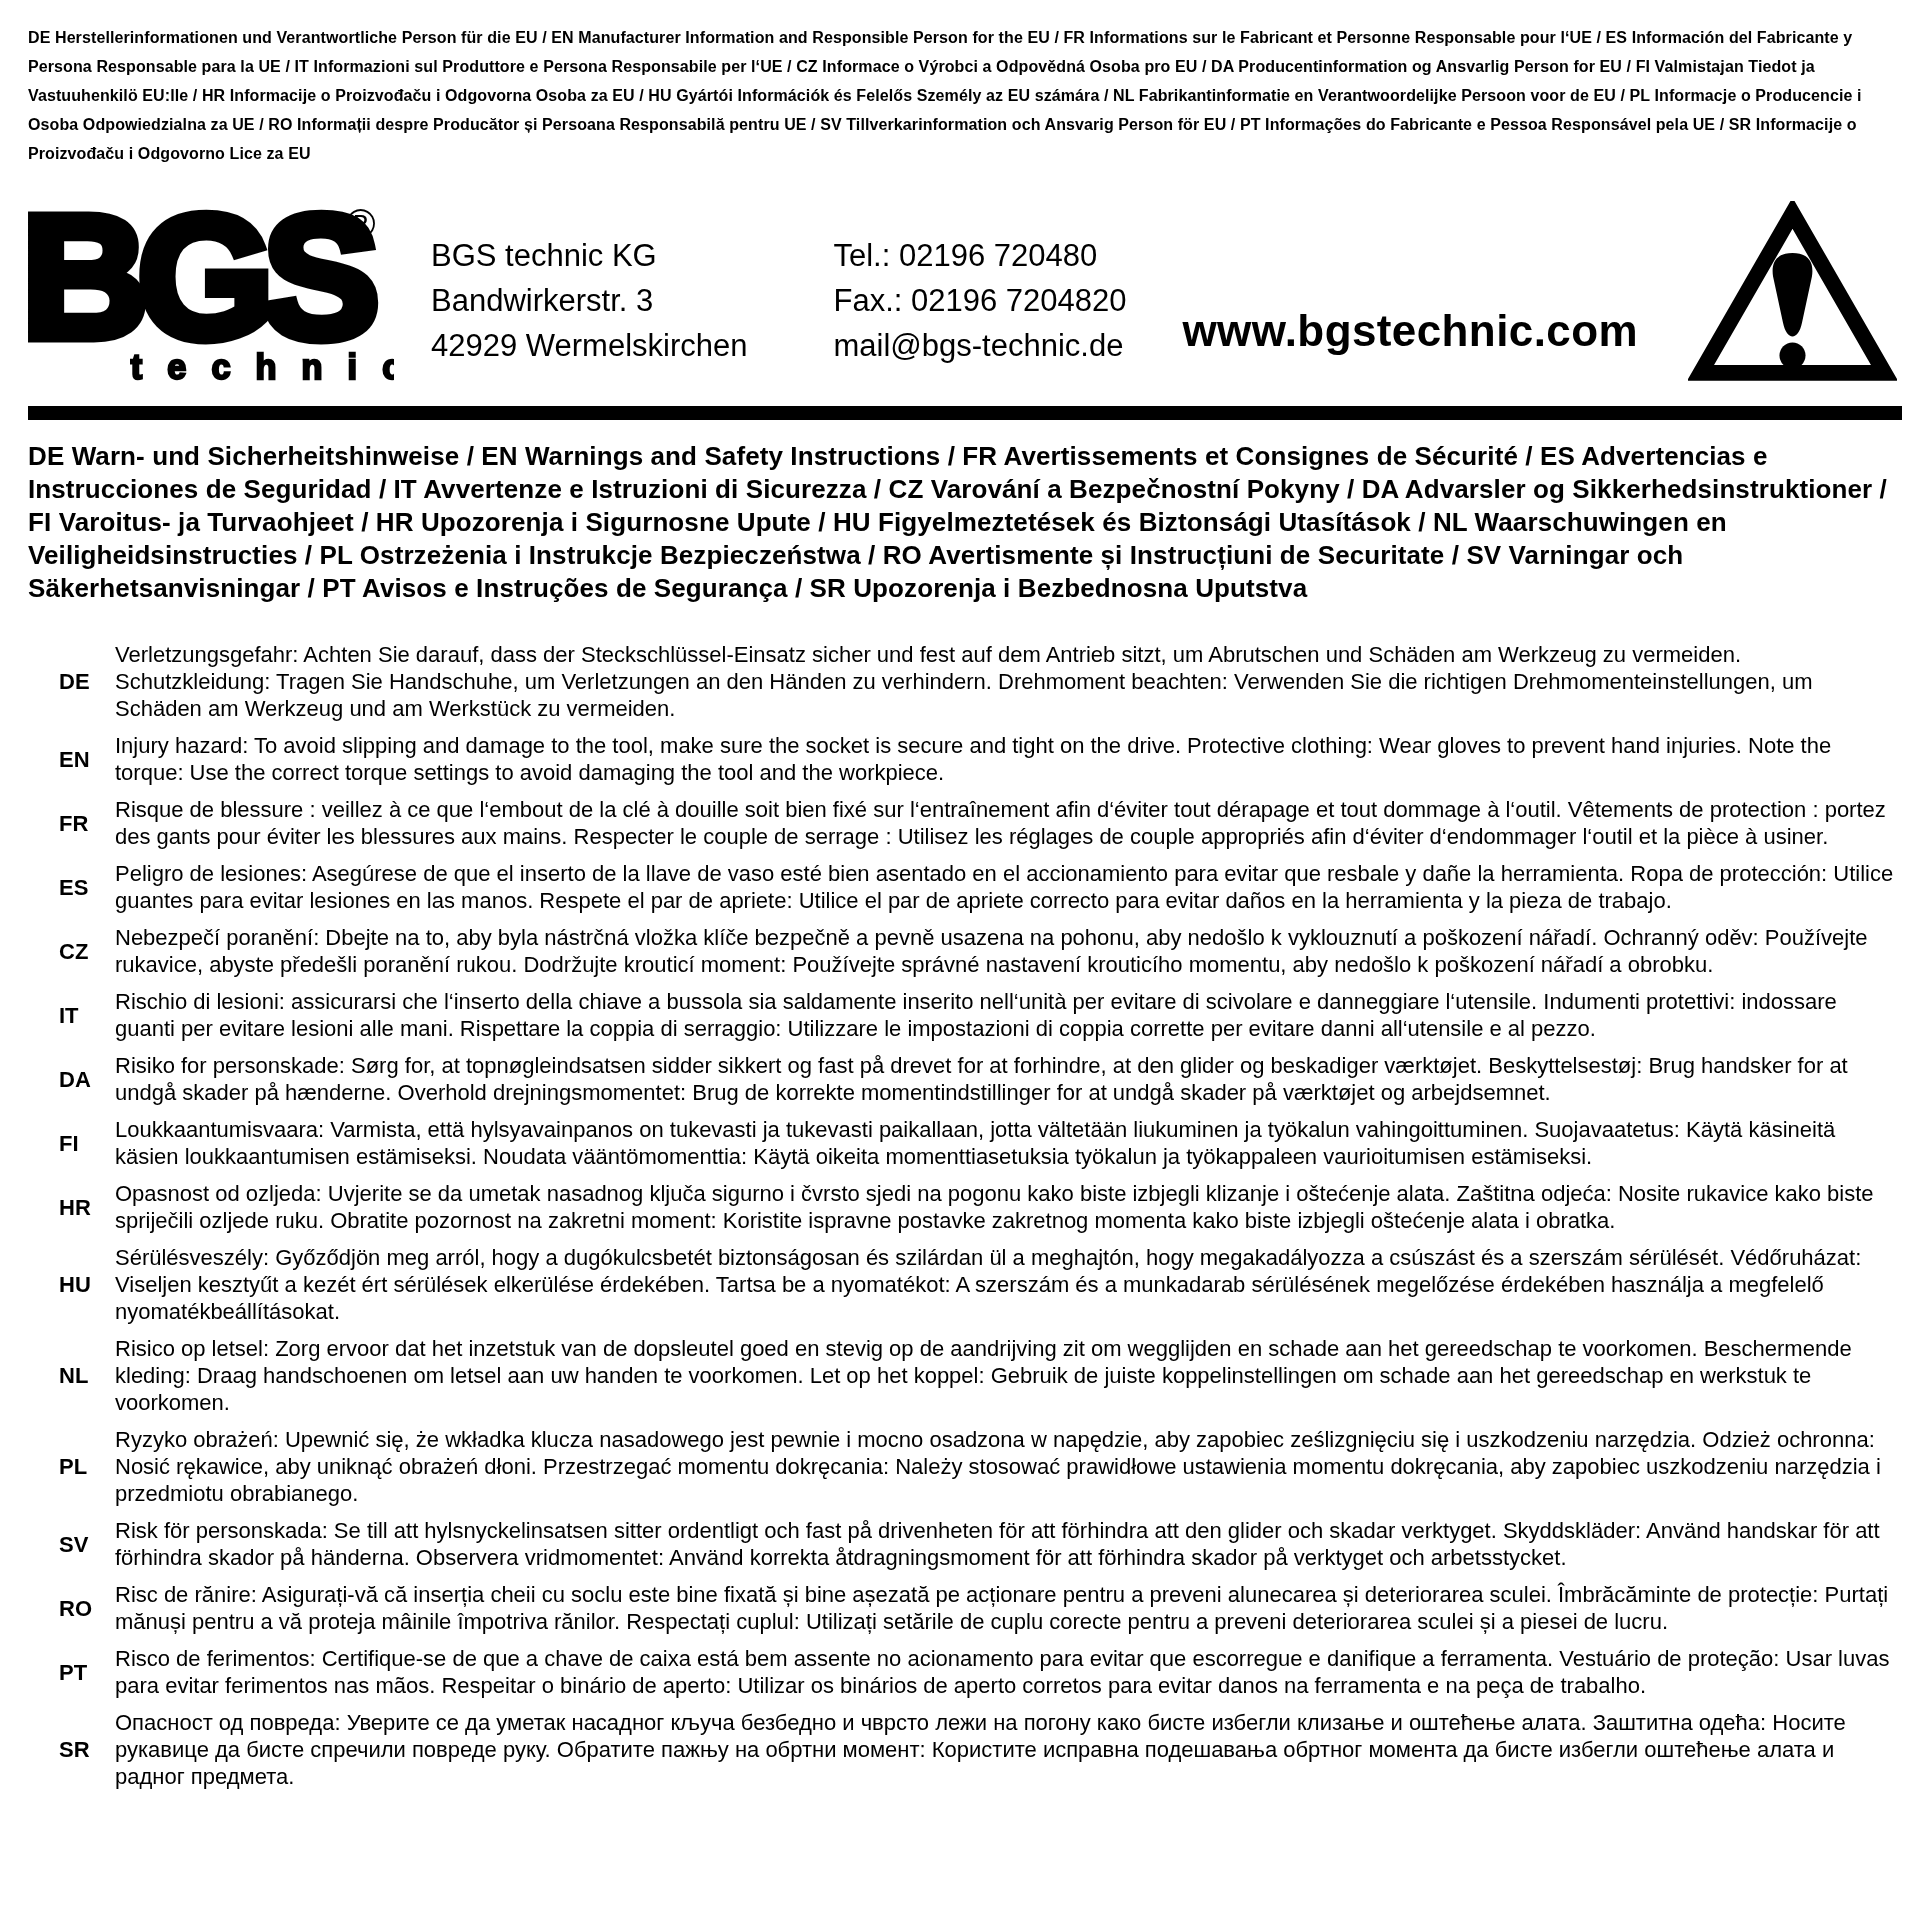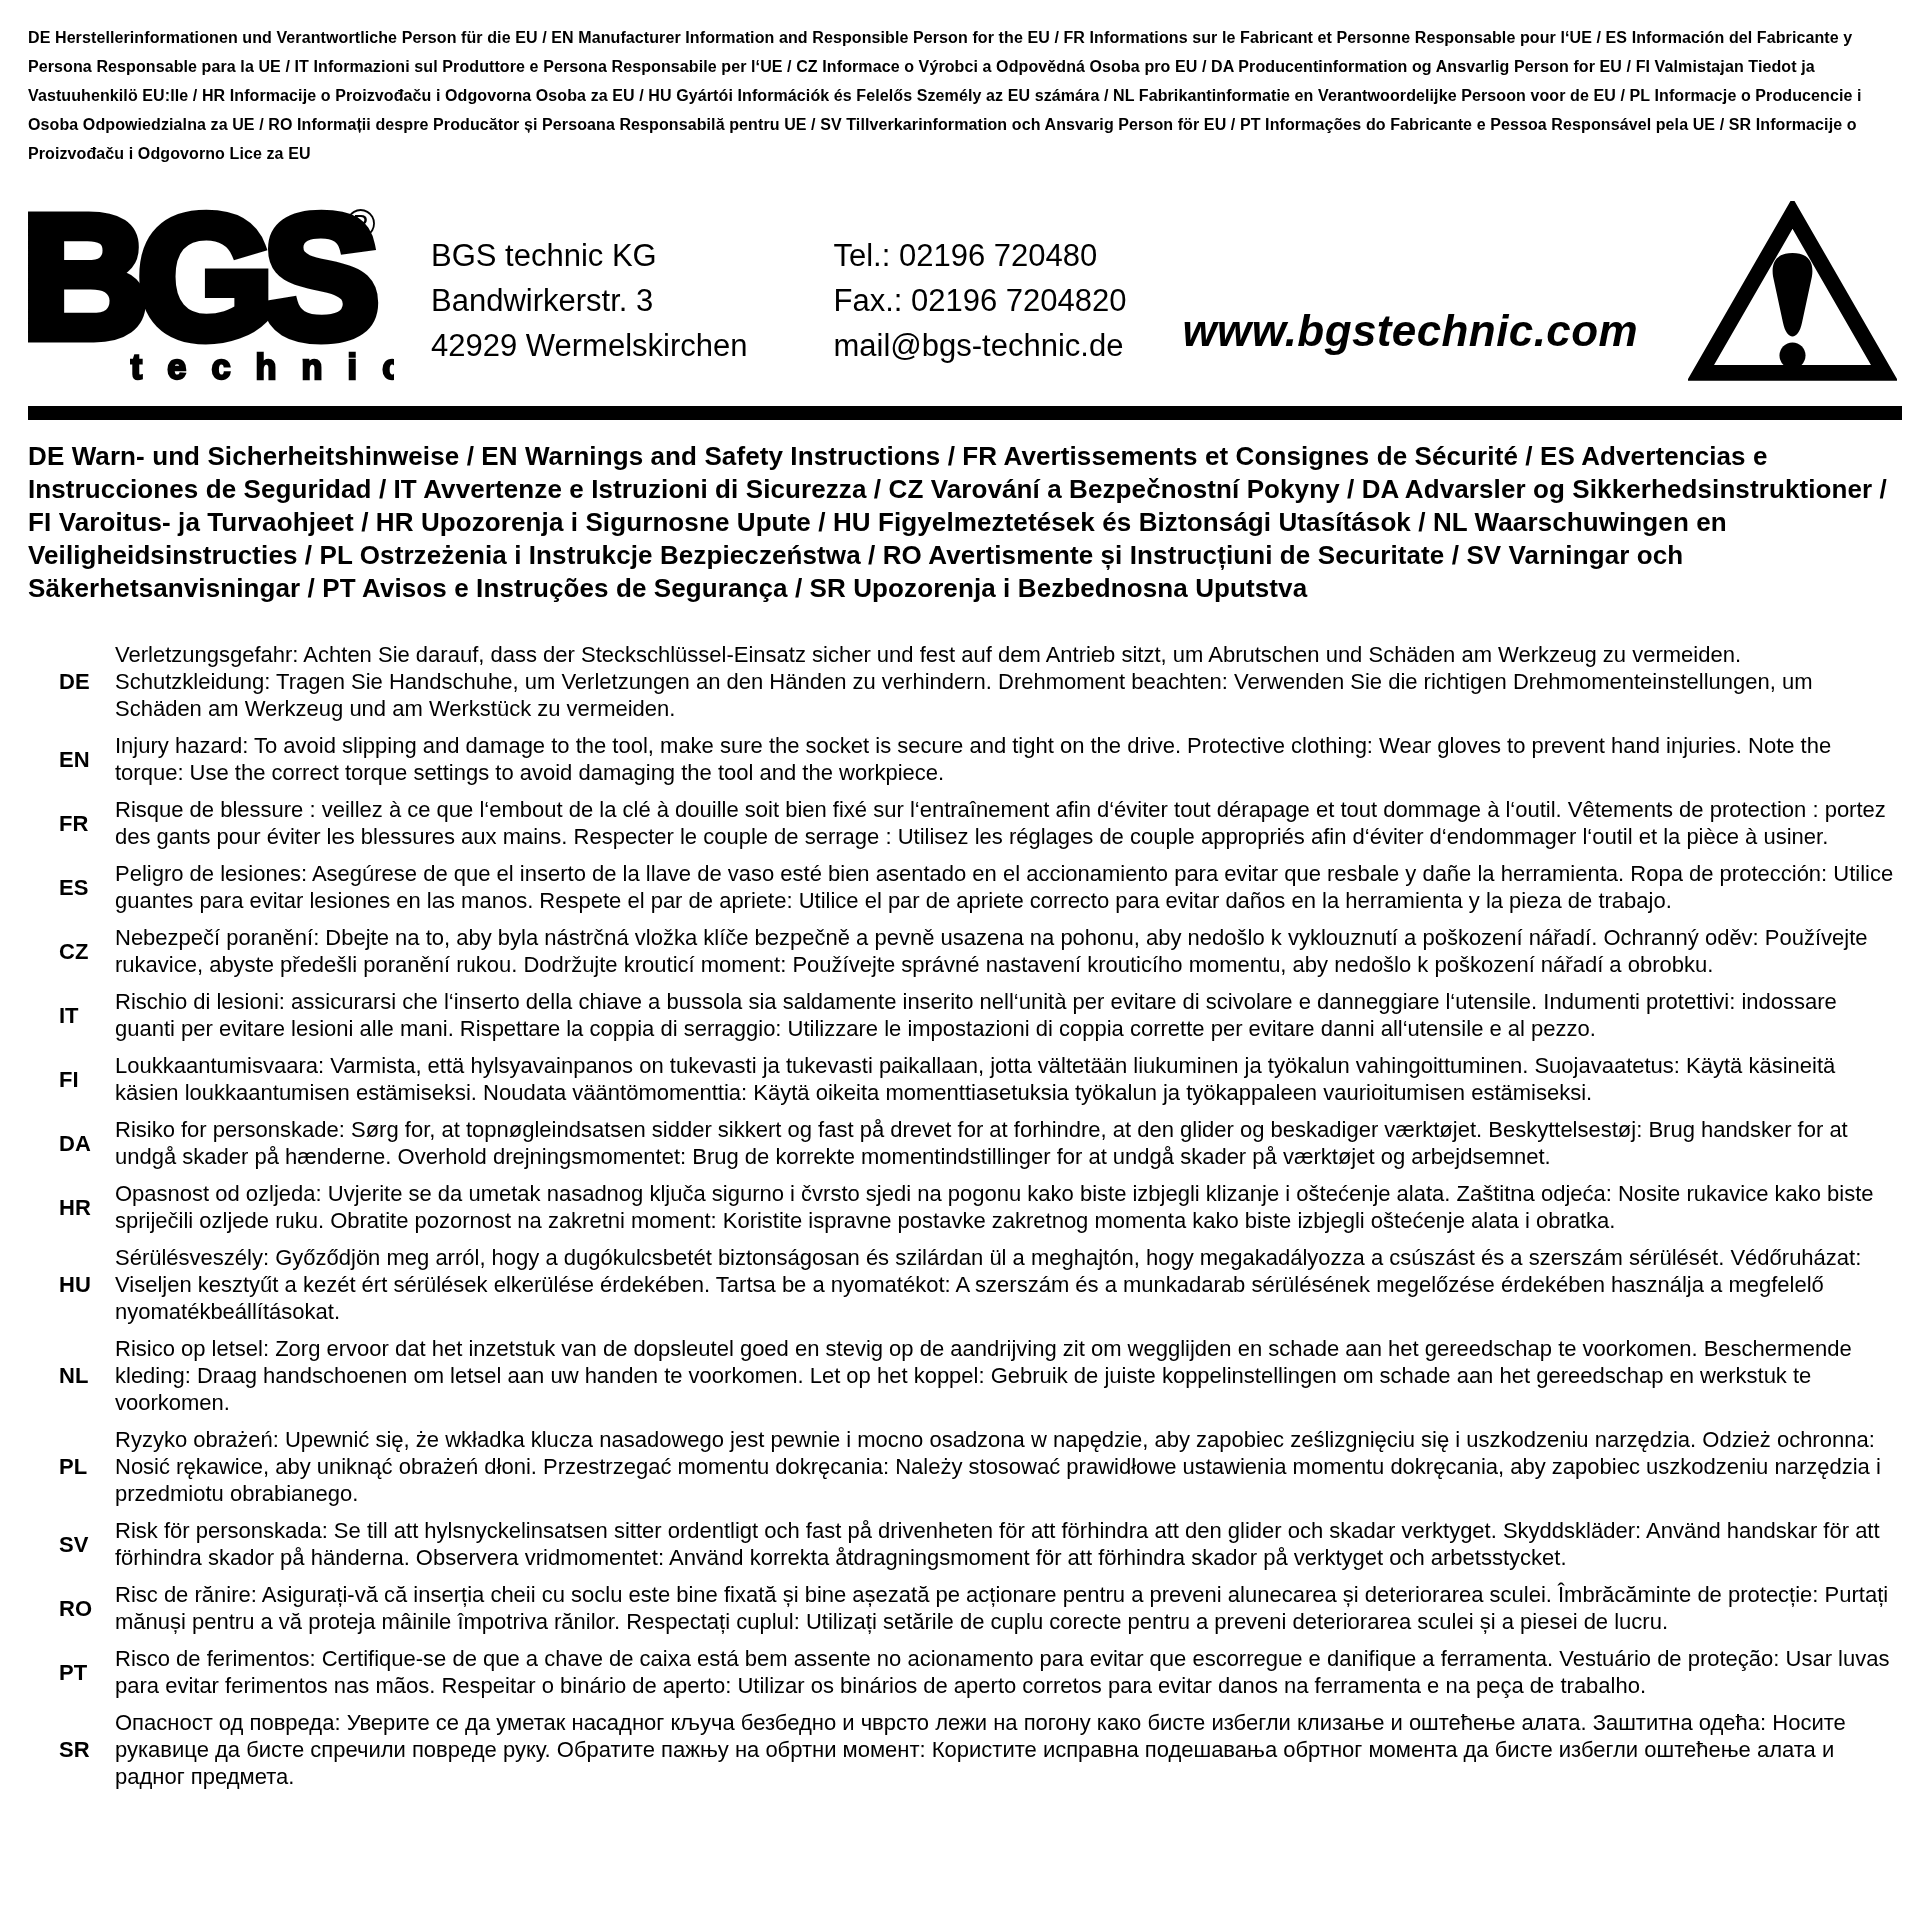--- a/index.html
+++ b/index.html
@@ -34,21 +34,20 @@
   .address { margin-left: 37px; }
   .contact { margin-left: 86px; }
   .website {
     font-size: 44px;
     font-weight: 700;
     margin-left: 56px;
     align-self: flex-end;
     margin-bottom: 33px;
     letter-spacing: 0.4px;
     white-space: nowrap;
-    font-style: italic;
   }
   .warning-wrap { margin-left: auto; padding-right: 4.7px; }
 
   .divider { height: 14px; background: #000; margin-top: 17px; }
 
   .header-warnings {
     font-weight: 700;
     font-size: 26px;
     line-height: 33px;
     margin-top: 20px;
@@ -137,27 +136,27 @@
     <span class="code">CZ</span>
     <span class="text">Nebezpečí poranění: Dbejte na to, aby byla nástrčná vložka klíče bezpečně a pevně usazena na pohonu, aby nedošlo k vyklouznutí a poškození nářadí. Ochranný oděv: Používejte rukavice, abyste předešli poranění rukou. Dodržujte krouticí moment: Používejte správné nastavení krouticího momentu, aby nedošlo k poškození nářadí a obrobku.</span>
   </div>
 
   <div class="note">
     <span class="code">IT</span>
     <span class="text">Rischio di lesioni: assicurarsi che l‘inserto della chiave a bussola sia saldamente inserito nell‘unità per evitare di scivolare e danneggiare l‘utensile. Indumenti protettivi: indossare guanti per evitare lesioni alle mani. Rispettare la coppia di serraggio: Utilizzare le impostazioni di coppia corrette per evitare danni all‘utensile e al pezzo.</span>
   </div>
 
   <div class="note">
-    <span class="code">FI</span>
-    <span class="text">Loukkaantumisvaara: Varmista, että hylsyavainpanos on tukevasti ja tukevasti paikallaan, jotta vältetään liukuminen ja työkalun vahingoittuminen. Suojavaatetus: Käytä käsineitä käsien loukkaantumisen estämiseksi. Noudata vääntömomenttia: Käytä oikeita momenttiasetuksia työkalun ja työkappaleen vaurioitumisen estämiseksi.</span>
+    <span class="code">DA</span>
+    <span class="text">Risiko for personskade: Sørg for, at topnøgleindsatsen sidder sikkert og fast på drevet for at forhindre, at den glider og beskadiger værktøjet. Beskyttelsestøj: Brug handsker for at undgå skader på hænderne. Overhold drejningsmomentet: Brug de korrekte momentindstillinger for at undgå skader på værktøjet og arbejdsemnet.</span>
   </div>
 
   <div class="note">
-    <span class="code">DA</span>
-    <span class="text">Risiko for personskade: Sørg for, at topnøgleindsatsen sidder sikkert og fast på drevet for at forhindre, at den glider og beskadiger værktøjet. Beskyttelsestøj: Brug handsker for at undgå skader på hænderne. Overhold drejningsmomentet: Brug de korrekte momentindstillinger for at undgå skader på værktøjet og arbejdsemnet.</span>
+    <span class="code">FI</span>
+    <span class="text">Loukkaantumisvaara: Varmista, että hylsyavainpanos on tukevasti ja tukevasti paikallaan, jotta vältetään liukuminen ja työkalun vahingoittuminen. Suojavaatetus: Käytä käsineitä käsien loukkaantumisen estämiseksi. Noudata vääntömomenttia: Käytä oikeita momenttiasetuksia työkalun ja työkappaleen vaurioitumisen estämiseksi.</span>
   </div>
 
   <div class="note">
     <span class="code">HR</span>
     <span class="text">Opasnost od ozljeda: Uvjerite se da umetak nasadnog ključa sigurno i čvrsto sjedi na pogonu kako biste izbjegli klizanje i oštećenje alata. Zaštitna odjeća: Nosite rukavice kako biste spriječili ozljede ruku. Obratite pozornost na zakretni moment: Koristite ispravne postavke zakretnog momenta kako biste izbjegli oštećenje alata i obratka.</span>
   </div>
 
   <div class="note">
     <span class="code">HU</span>
     <span class="text">Sérülésveszély: Győződjön meg arról, hogy a dugókulcsbetét biztonságosan és szilárdan ül a meghajtón, hogy megakadályozza a csúszást és a szerszám sérülését. Védőruházat: Viseljen kesztyűt a kezét ért sérülések elkerülése érdekében. Tartsa be a nyomatékot: A szerszám és a munkadarab sérülésének megelőzése érdekében használja a megfelelő nyomatékbeállításokat.</span>

